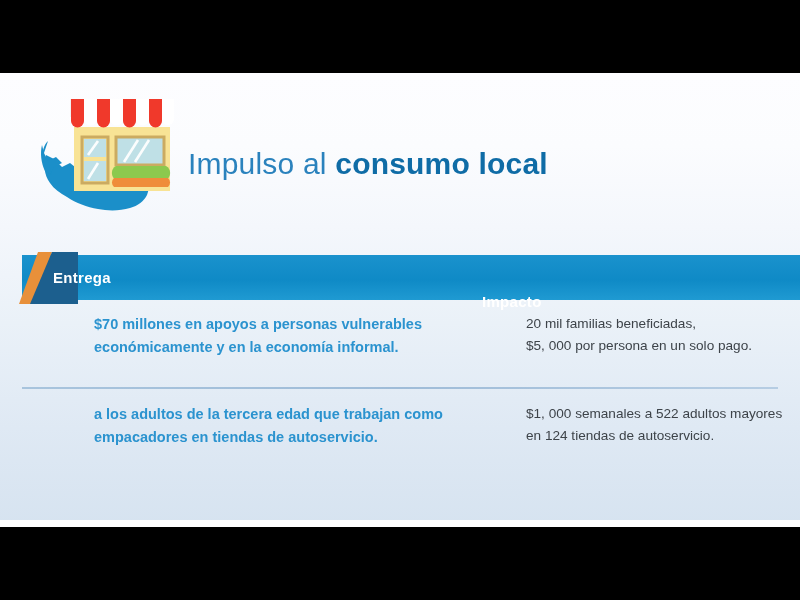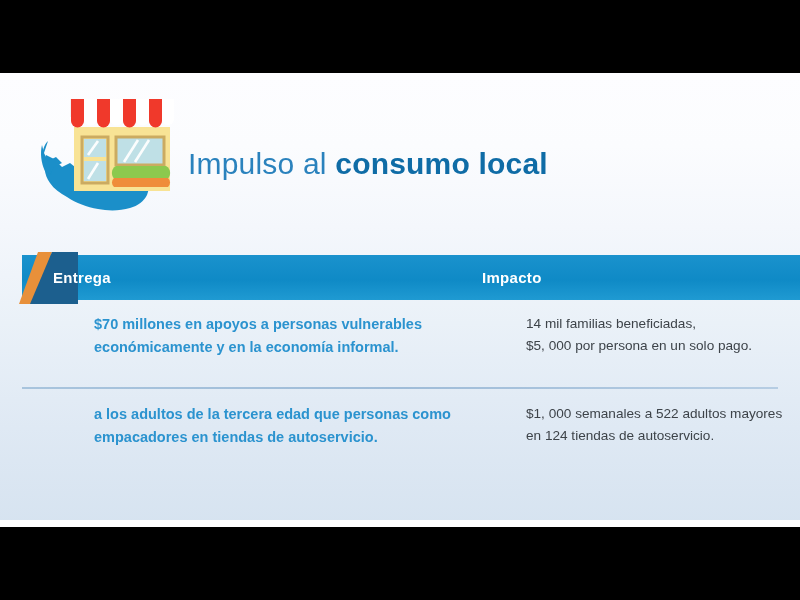--- a/index.html
+++ b/index.html
@@ -109,21 +109,21 @@
   .th {
     position: absolute;
     top: 196px;
     font-size: 15px;
     font-weight: 700;
     color: #ffffff;
     letter-spacing: 0.3px;
     z-index: 7;
   }
   .th.medida  { left: 53px; }
-  .th.impacto { left: 482px; }
+  .th.impacto { left: 482px; margin-top: 24px; }
 
   .divider {
     position: absolute;
     left: 22px;
     width: 756px;
     height: 2px;
     background: linear-gradient(to right, #a8c4dd 0%, #9fbcd8 50%, #b6cde3 100%);
     z-index: 3;
   }
   .divider.d1 { top: 314px; }
@@ -235,30 +235,30 @@
 
     <div class="th medida">Entrega</div>
     <div class="th impacto">Impacto</div>
 
     <div class="row r1">
       <div class="cell-left">
         <div>$70 millones en apoyos a personas vulnerables</div>
         <div>económicamente y en la economía informal.</div>
       </div>
       <div class="cell-right">
-        <div>14 mil familias beneficiadas,</div>
+        <div>20 mil familias beneficiadas,</div>
         <div>$5, 000 por persona en un solo pago.</div>
       </div>
     </div>
 
     <div class="divider d1"></div>
 
     <div class="row r2">
       <div class="cell-left">
-        <div>a los adultos de la tercera edad que personas como</div>
+        <div>a los adultos de la tercera edad que trabajan como</div>
         <div>empacadores en tiendas de autoservicio.</div>
       </div>
       <div class="cell-right">
         <div>$1, 000 semanales a 522 adultos mayores</div>
         <div>en 124 tiendas de autoservicio.</div>
       </div>
     </div>
 
     <div class="slide-footer-strip"></div>
   </div>

